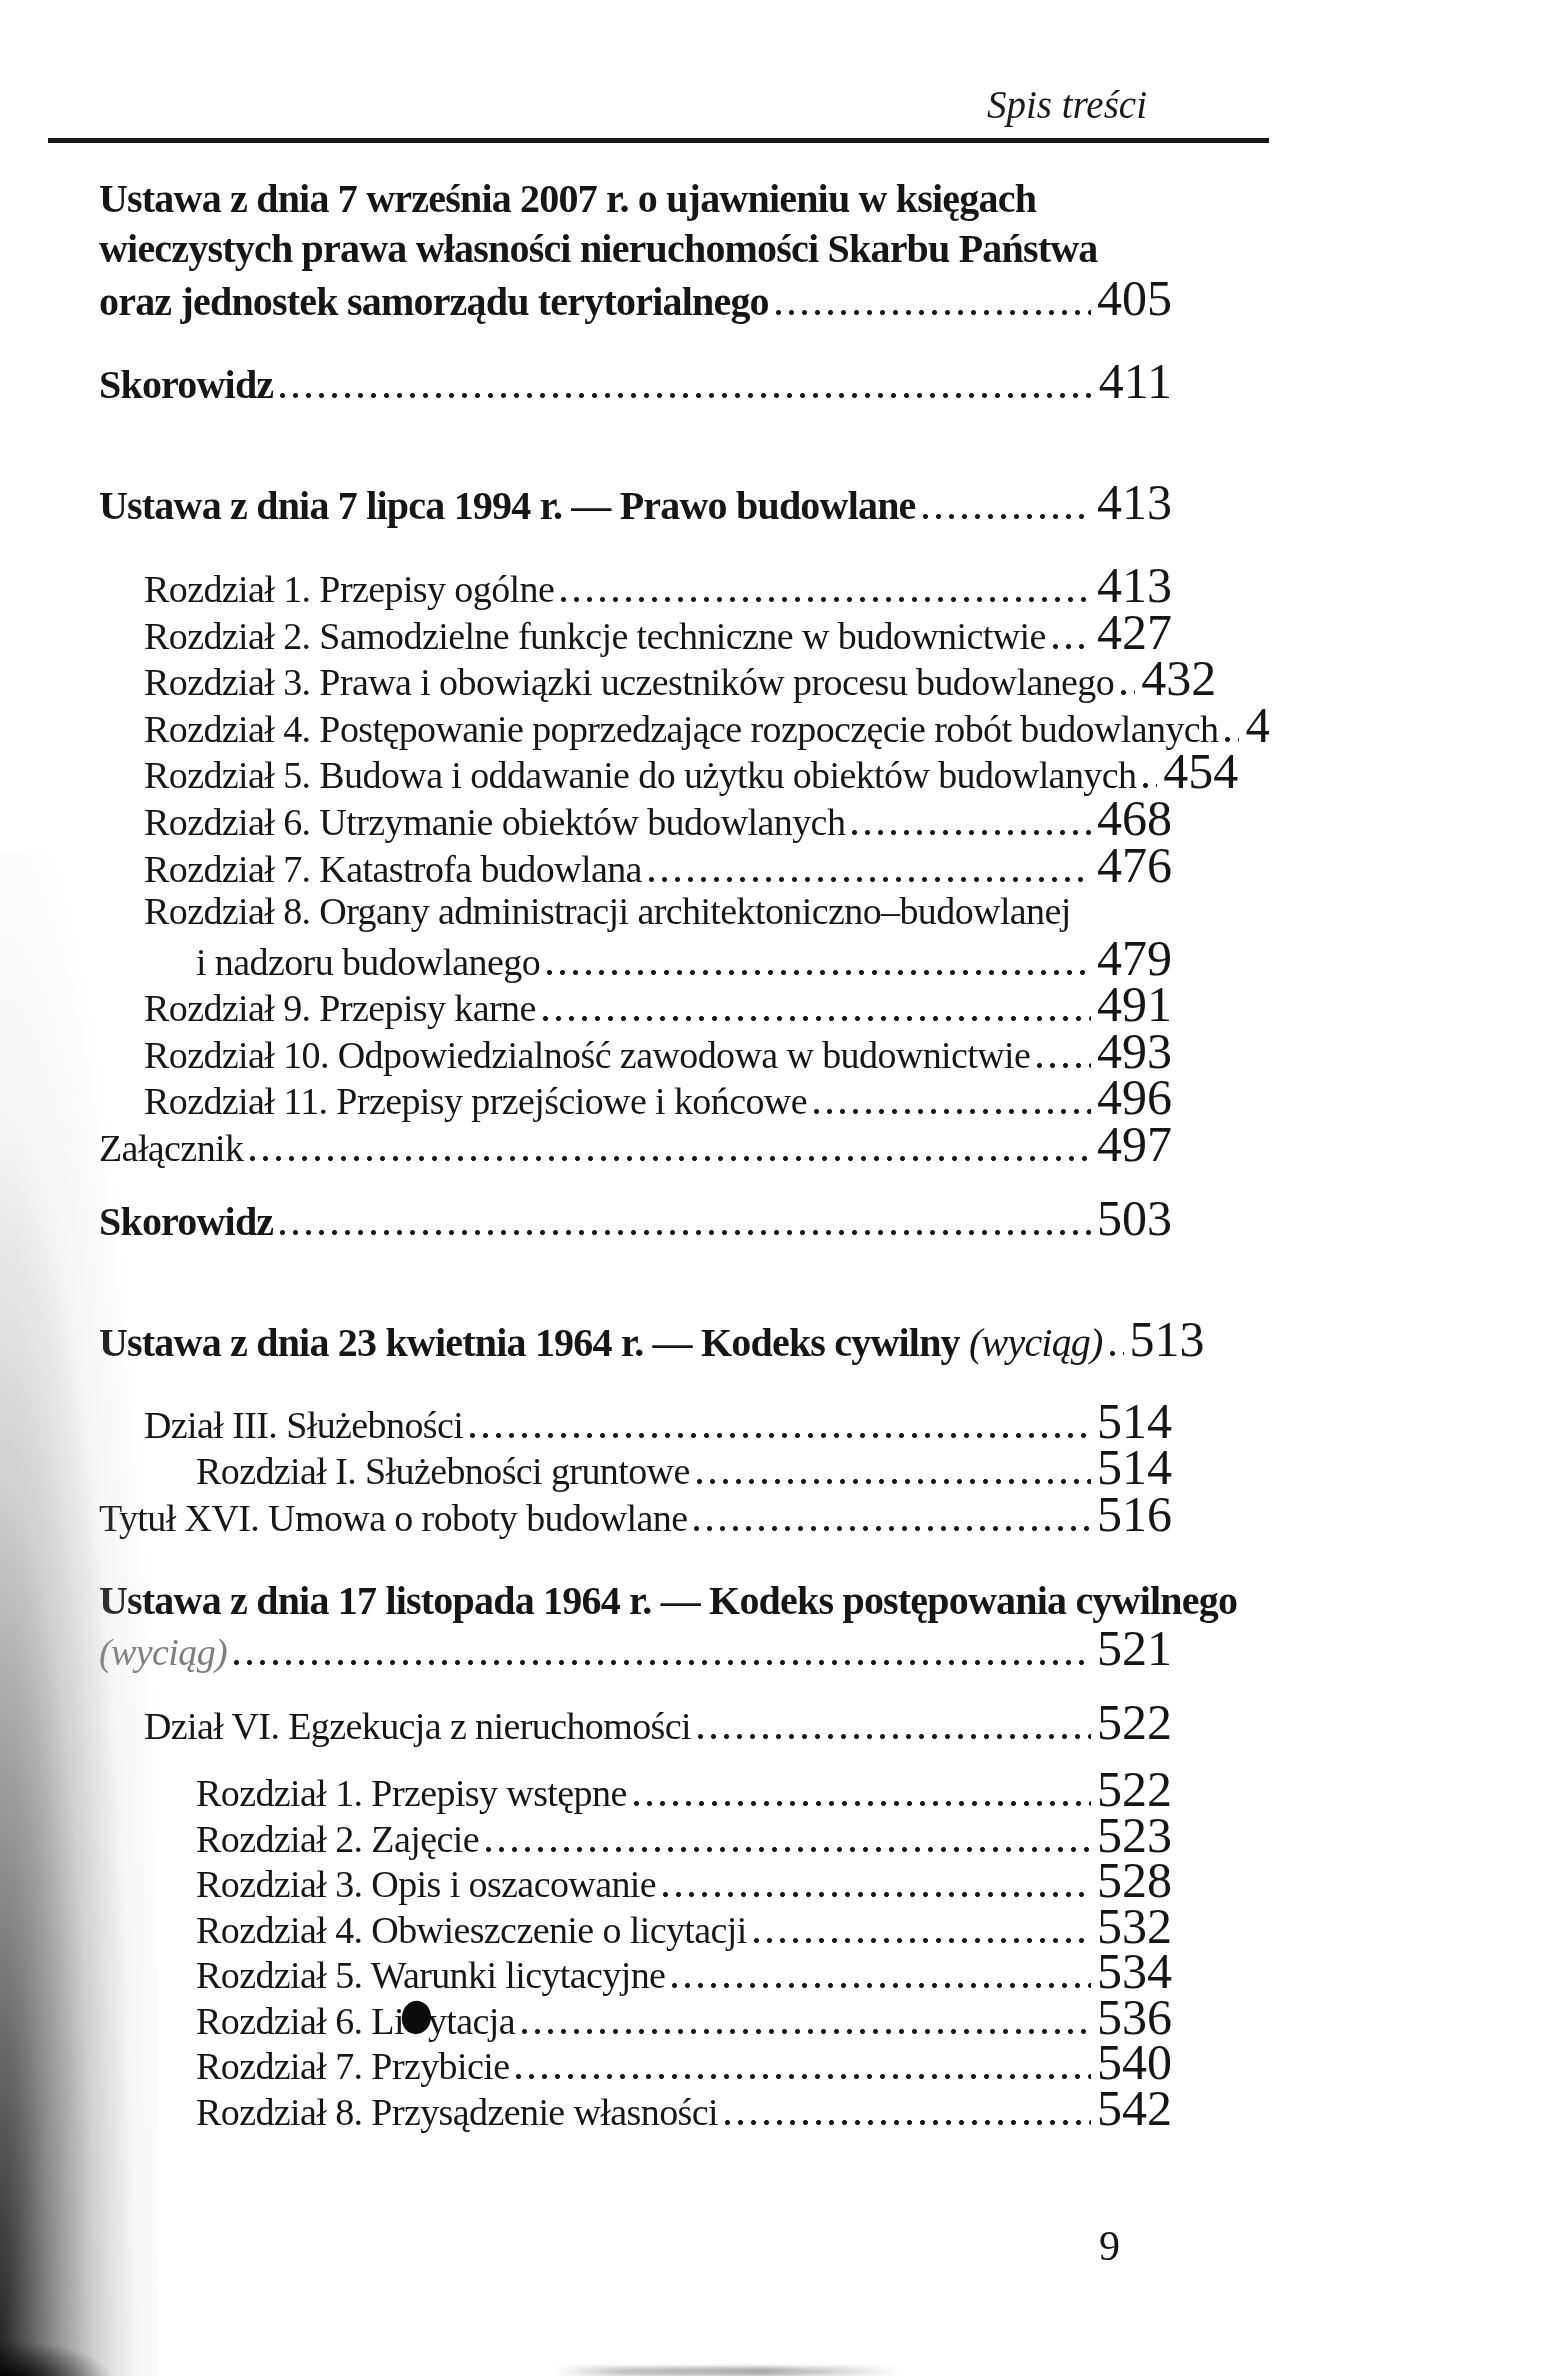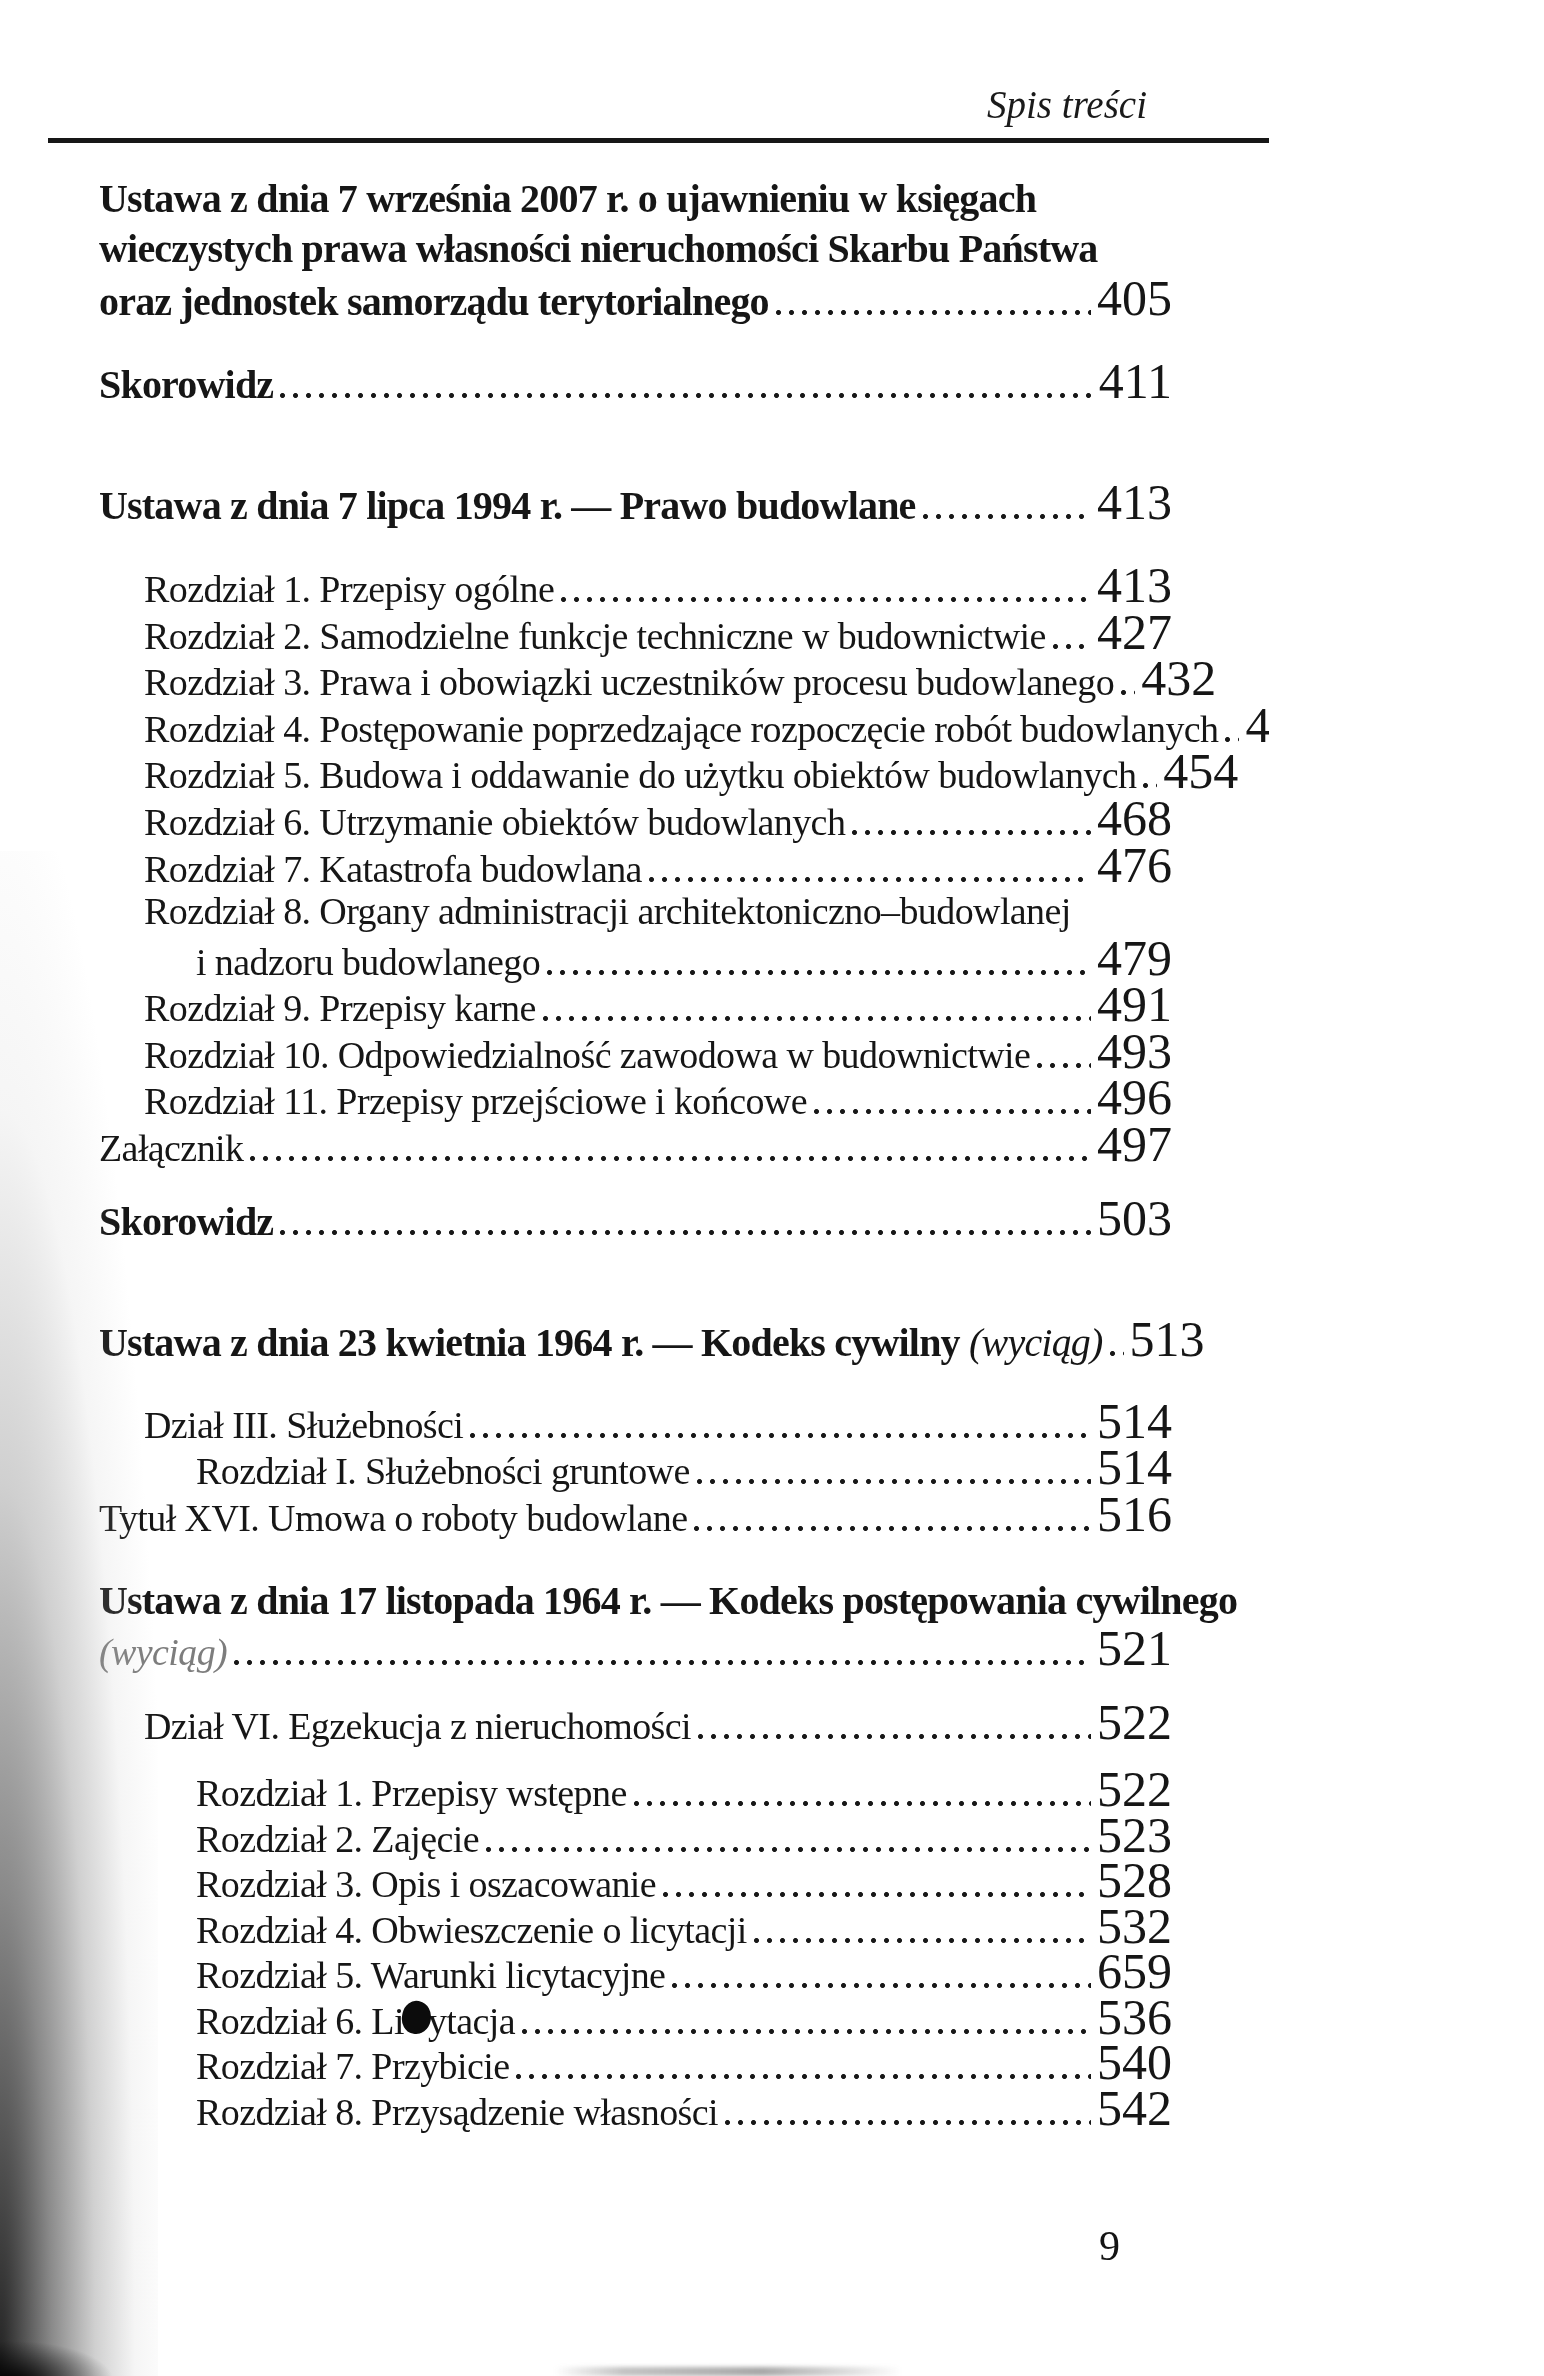--- a/index.html
+++ b/index.html
@@ -222,21 +222,21 @@
         <span class="pg">528</span>
       </div>
       <div class="toc-row lvl2" style="top: 1901px;">
         <span class="lbl">Rozdział 4. Obwieszczenie o licytacji</span>
         <span class="dots"></span>
         <span class="pg">532</span>
       </div>
       <div class="toc-row lvl2" style="top: 1946px;">
         <span class="lbl">Rozdział 5. Warunki licytacyjne</span>
         <span class="dots"></span>
-        <span class="pg">659</span>
+        <span class="pg">534</span>
       </div>
       <div class="toc-row lvl2" style="top: 1992px;">
         <span class="lbl">Rozdział 6. Li</span>
         <span class="blot"></span>
         <span class="lbl">ytacja</span>
         <span class="dots"></span>
         <span class="pg">536</span>
       </div>
       <div class="toc-row lvl2" style="top: 2037px;">
         <span class="lbl">Rozdział 7. Przybicie</span>

